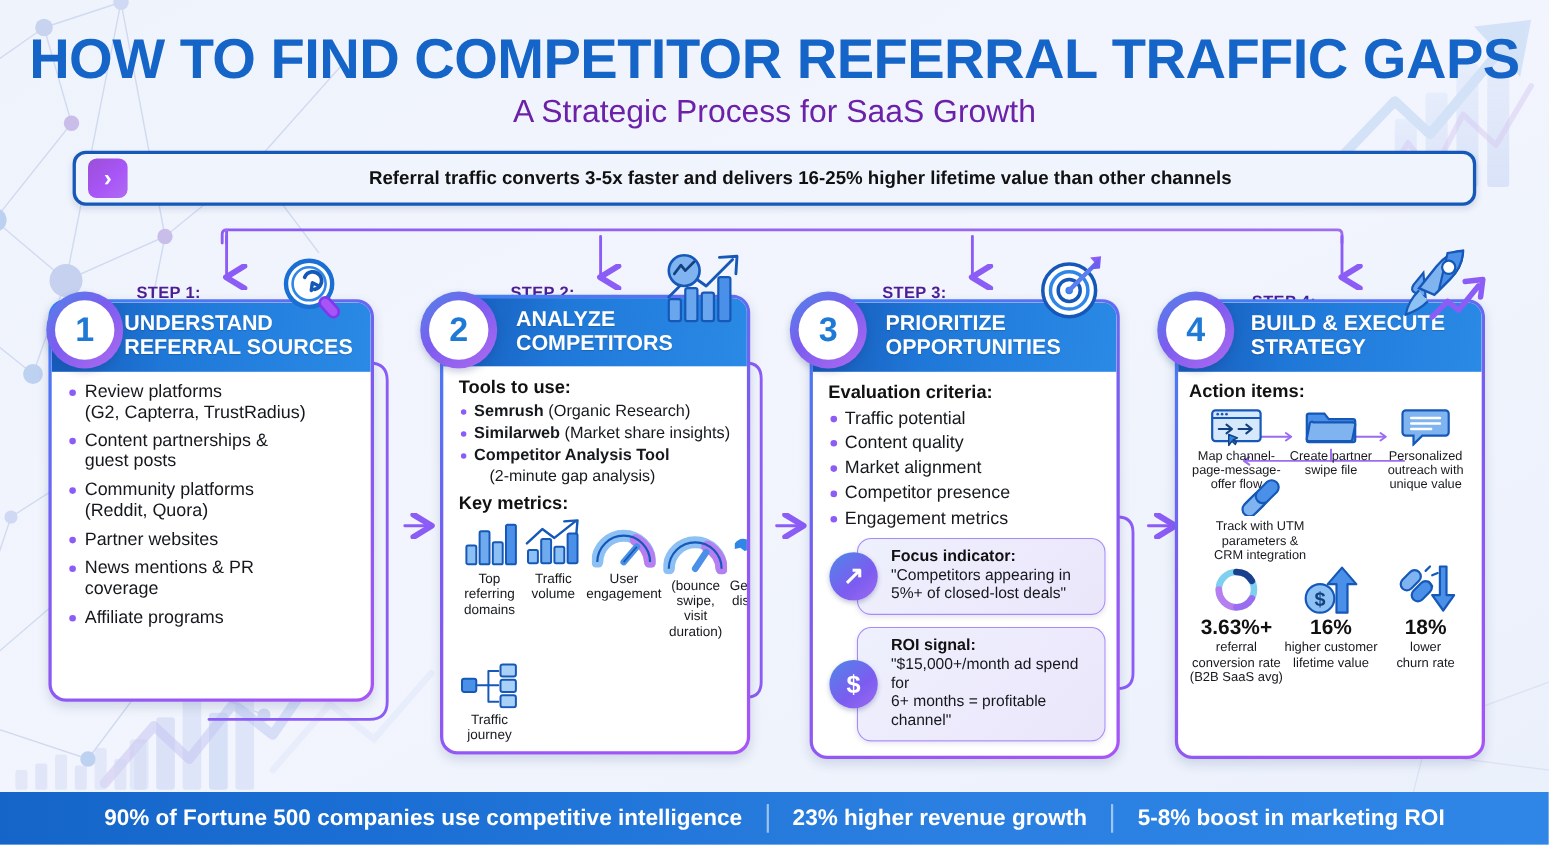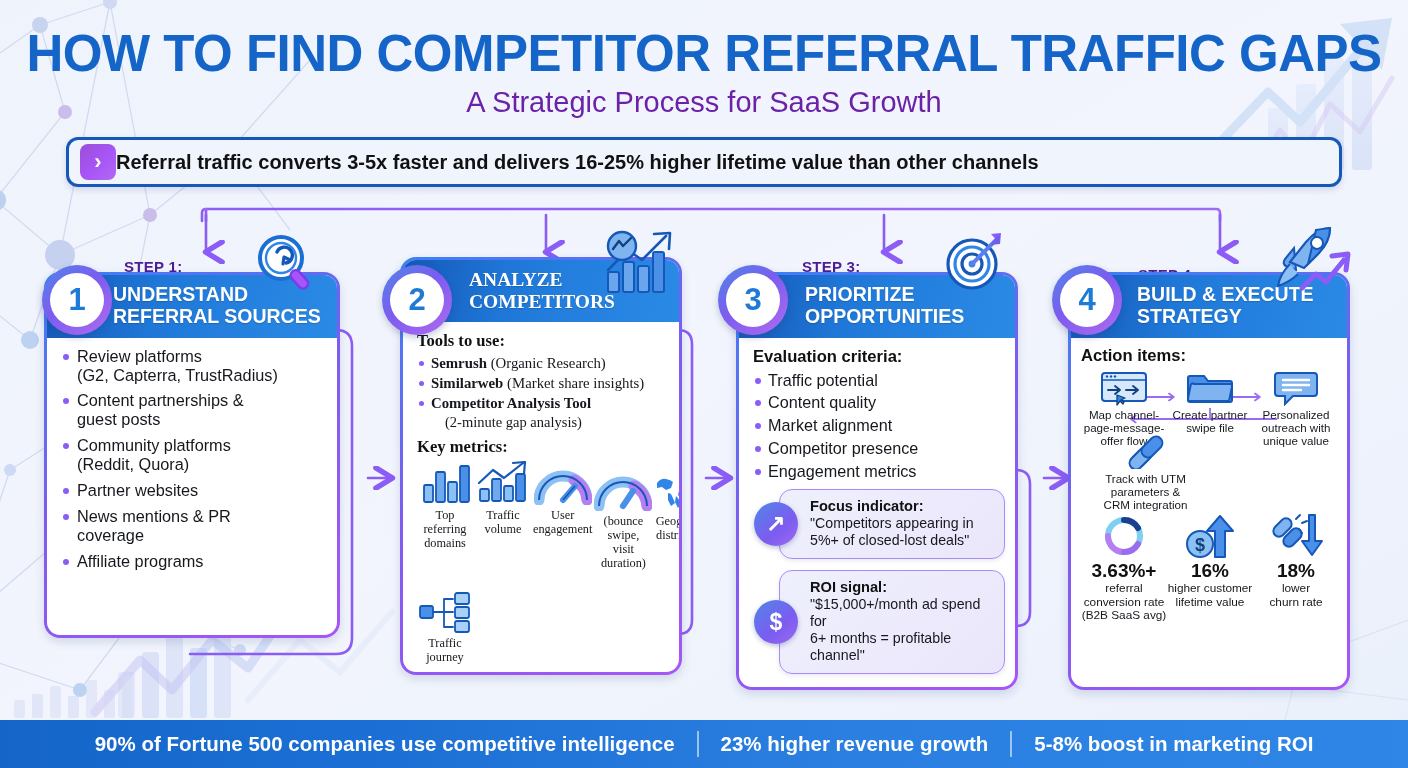--- a/index.html
+++ b/index.html
@@ -40,21 +40,21 @@
   }
   .banner-chev {
     width: 36px; height: 36px; margin-left: 11px;
     border-radius: 8px;
     background: linear-gradient(135deg,#9b4fd6 0%,#a855f7 55%,#b06bf0 100%);
     display:flex; align-items:center; justify-content:center;
     color:#fff; font-size:22px; font-weight:bold; line-height:1;
     flex: 0 0 auto;
   }
   .banner-text {
-    flex:1; font-size:20px; font-weight:bold; color:#111;
+    flex:1; text-align:center; font-size:17px; font-weight:bold; color:#111;
     white-space:nowrap;
   }
 
   
   .conn { position:absolute; inset:0; width:1408px; height:768px; pointer-events:none; }
 
   
   .card {
     position: absolute;
     border-radius: 16px;
@@ -341,21 +341,21 @@
   <svg class="head-icon" style="left:600px; top:230px;" width="76" height="66" viewBox="0 0 76 66">
     <rect x="8" y="42" width="11" height="20" rx="2" fill="#6aa6ee" stroke="#1558b8" stroke-width="2"></rect>
     <rect x="23" y="32" width="11" height="30" rx="2" fill="#6aa6ee" stroke="#1558b8" stroke-width="2"></rect>
     <rect x="38" y="36" width="11" height="26" rx="2" fill="#6aa6ee" stroke="#1558b8" stroke-width="2"></rect>
     <rect x="53" y="22" width="11" height="40" rx="2" fill="#4a8fe8" stroke="#1558b8" stroke-width="2"></rect>
     <path d="M8 40 L28 20 L42 30 L66 6" fill="none" stroke="#1558b8" stroke-width="2.6" stroke-linecap="round" stroke-linejoin="round"></path>
     <path d="M54 4 L70 3 L69 19" fill="none" stroke="#1558b8" stroke-width="2.6" stroke-linecap="round" stroke-linejoin="round"></path>
     <circle cx="22" cy="16" r="14" fill="#7fb4f0" stroke="#1558b8" stroke-width="2.4"></circle>
     <path d="M13 19 L19 11 L23 16 L31 8" fill="none" stroke="#12417f" stroke-width="2.4" stroke-linecap="round" stroke-linejoin="round"></path>
   </svg>
-  <div class="card" style="left:400px; top:257px; width:282px; height:418px;font-family:Liberation Serif, serif;">
+  <div class="card" style="left:400px; top:268px; width:282px; height:418px;">
     <div class="card-inner">
       <div class="card-head">
         <div class="card-head-title">ANALYZE
 COMPETITORS</div>
       </div>
       <div class="card-body">
         <div class="sec-head">Tools to use:</div>
         <ul class="plain tight">
           <li><b>Semrush</b> <span>(Organic Research)</span></li>
           <li><b>Similarweb</b> <span>(Market share insights)</span></li>

